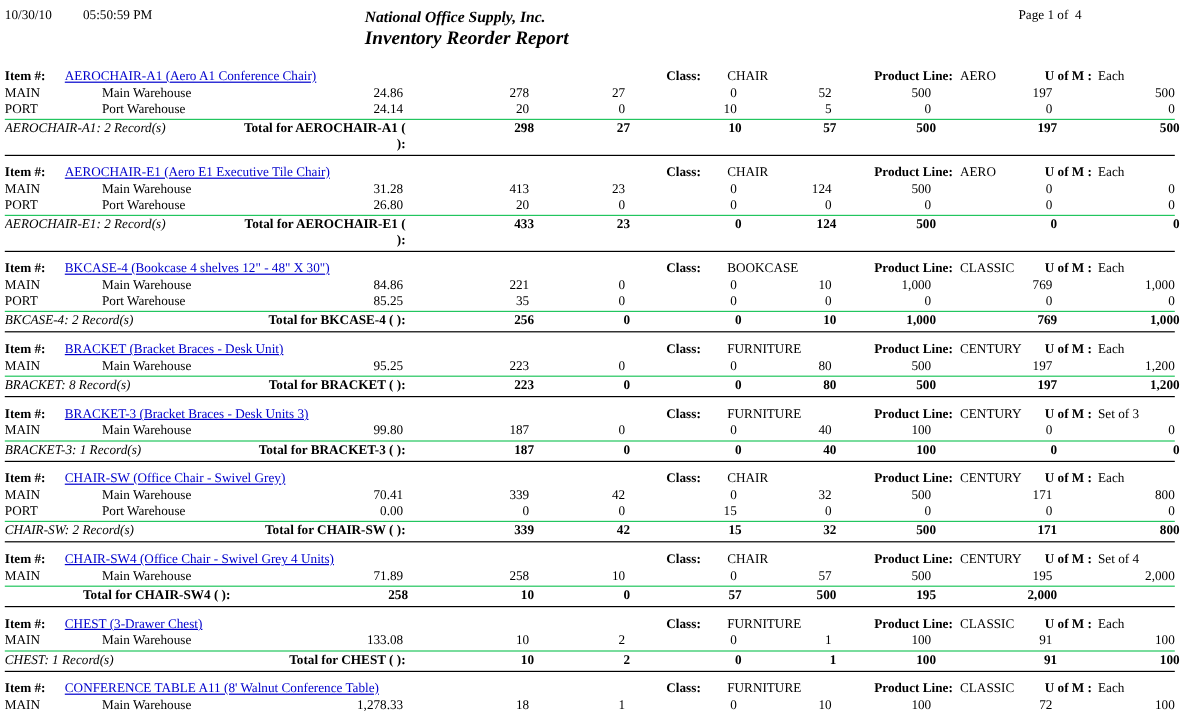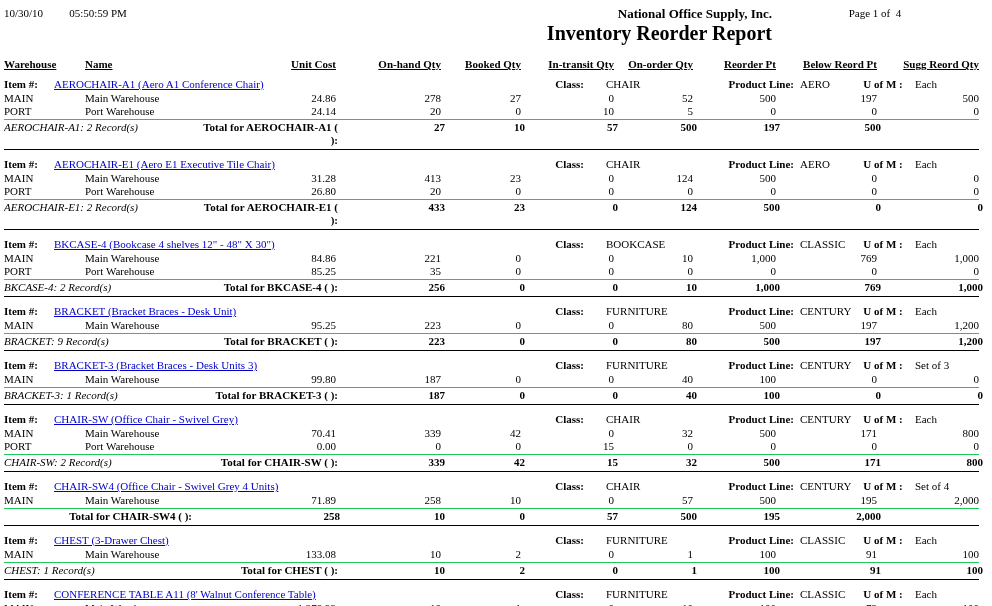--- a/index.html
+++ b/index.html
@@ -11,23 +11,23 @@
     font-size:11px; line-height:13px;
   }
   .page { padding:7px 0 0 4px; }
 
   
   .page-header { display:flex; align-items:flex-start; margin-bottom:16px; }
   .ph-left { width:300px; }
   .ph-row1 { display:flex; }
   .time { margin-left:26px; }
   .printed-by { margin-top:5px; }
-  .ph-center { flex:1; text-align:right; }
+  .ph-center { flex:1; text-align:left;font-style:italic; }
   .company { font-weight:bold; font-size:13px; }
-  .title { font-weight:bold; font-size:20px; line-height:18px; margin-top:4px; }
+  .title { font-weight:bold; font-size:16px; line-height:18px; margin-top:4px; }
   .ph-right { width:220px; text-align:center; padding-right:14px; white-space:pre; }
 
   
   .grid {
     display:grid; width:975px;
     grid-template-columns:81px 155px 96px 105px 80px 93px 79px 83px 101px 102px;
   }
   .grid-total {
     display:grid; width:975px;
     grid-template-columns:190px 146px 105px 80px 93px 79px 83px 101px 102px;
@@ -40,21 +40,21 @@
 
   
   .group { margin-bottom:8px; }
   .item-row { display:flex; width:975px; margin-bottom:1px; }
   .il   { width:50px;  font-weight:bold; }
   .ilink{ width:466px; }
   .lcl  { width:64px;  text-align:right; font-weight:bold; }
   .vcl  { width:120px; padding-left:22px; }
   .lpl  { width:90px;  text-align:right; font-weight:bold; }
   .vpl  { width:62px;  padding-left:6px; }
-  .luom { width:54px;  text-align:center; font-weight:bold; }
+  .luom { width:54px;  text-align:right; font-weight:bold; }
   .vuom { width:69px;  padding-left:5px; }
   .item-link { color:#0000CC; text-decoration:underline; cursor:pointer; }
 
   .total-row {
     border-top:1px solid #22c55e; border-bottom:1px solid #000;
     padding:1px 0 2px; margin-top:1px;
   }
   .rec { font-style:italic; white-space:nowrap; overflow:hidden; }
   .tlabel { text-align:right; font-weight:bold; padding-right:2px; }
 </style>
@@ -70,32 +70,20 @@
         <span class="time">05:50:59 PM</span>
       </div>
     </div>
     <div class="ph-center">
       <div class="company">National Office Supply, Inc.</div>
       <div class="title">Inventory Reorder Report</div>
     </div>
     <div class="ph-right">Page 1 of  4</div>
   </div>
 
-  <div class="grid col-headers">
-    <span>Warehouse</span>
-    <span>Name</span>
-    <span class="num">Unit Cost</span>
-    <span class="num">On-hand Qty</span>
-    <span class="num">Booked Qty</span>
-    <span class="num">In-transit Qty</span>
-    <span class="num">On-order Qty</span>
-    <span class="num">Reorder Pt</span>
-    <span class="num">Below Reord Pt</span>
-    <span class="num">Sugg Reord Qty</span>
-  </div>
 
   <div id="groups">
       <section class="group">
         <div class="item-row">
           <span class="il">Item #:</span>
           <span class="ilink"><a class="item-link" href="#">AEROCHAIR-A1 (Aero A1 Conference Chair)</a></span>
           <span class="lcl">Class:</span>
           <span class="vcl">CHAIR</span>
           <span class="lpl">Product Line:</span>
           <span class="vpl">AERO</span>
@@ -122,20 +110,21 @@
           <span class="num">0</span>
           <span class="num">10</span>
           <span class="num">5</span>
           <span class="num">0</span>
           <span class="num">0</span>
           <span class="num">0</span>
         </div>
         <div class="grid-total total-row">
           <span class="rec">AEROCHAIR-A1: 2 Record(s)</span>
           <span class="tlabel">Total for AEROCHAIR-A1 ( ):</span>
+          <span class="num b">298</span>
           <span class="num b">27</span>
           <span class="num b">10</span>
           <span class="num b">57</span>
           <span class="num b">500</span>
           <span class="num b">197</span>
           <span class="num b">500</span>
         </div>
       </section>
       <section class="group">
         <div class="item-row">
@@ -248,21 +237,21 @@
           <span class="num">95.25</span>
           <span class="num">223</span>
           <span class="num">0</span>
           <span class="num">0</span>
           <span class="num">80</span>
           <span class="num">500</span>
           <span class="num">197</span>
           <span class="num">1,200</span>
         </div>
         <div class="grid-total total-row">
-          <span class="rec">BRACKET: 9 Record(s)</span>
+          <span class="rec">BRACKET: 8 Record(s)</span>
           <span class="tlabel">Total for BRACKET ( ):</span>
           <span class="num b">223</span>
           <span class="num b">0</span>
           <span class="num b">0</span>
           <span class="num b">80</span>
           <span class="num b">500</span>
           <span class="num b">197</span>
           <span class="num b">1,200</span>
         </div>
       </section>

